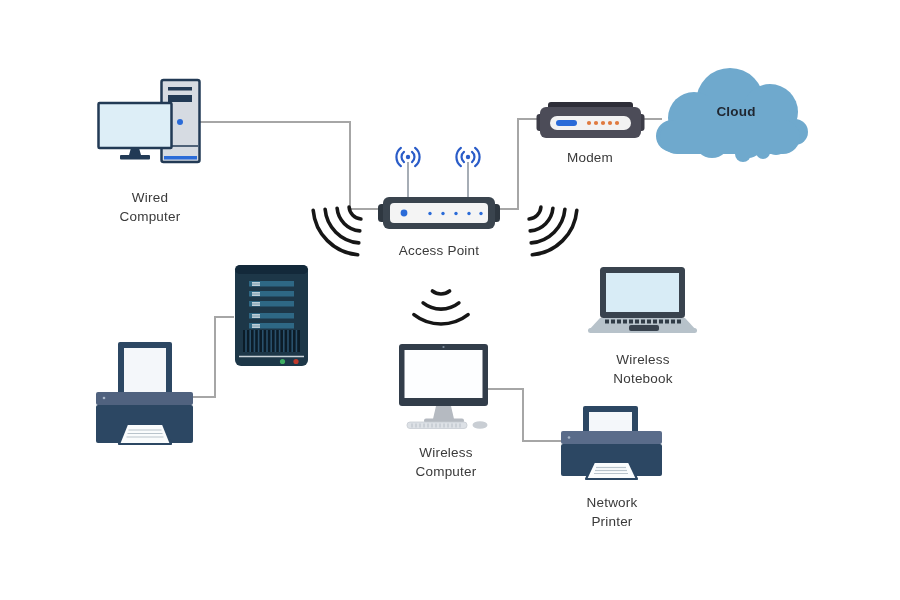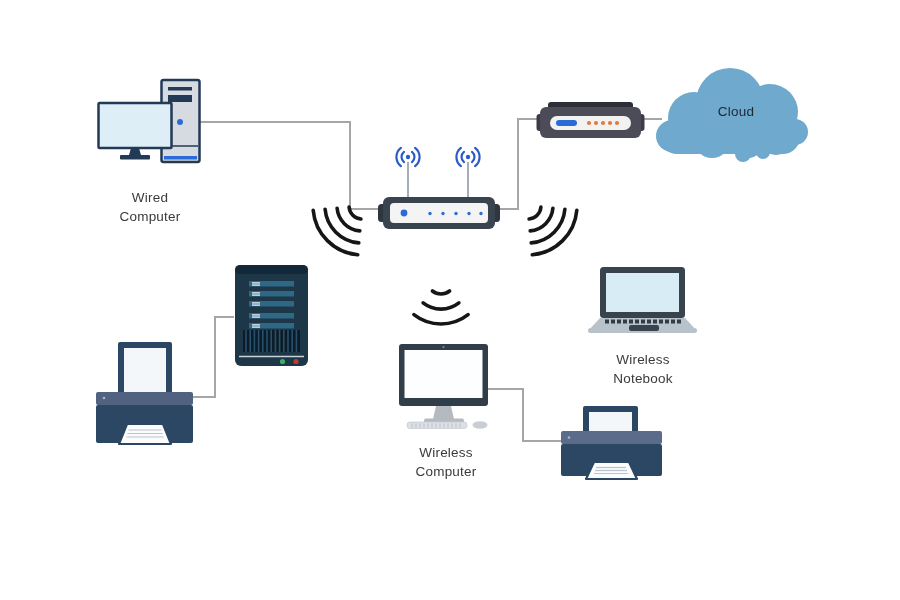--- a/index.html
+++ b/index.html
@@ -1,21 +1,21 @@
 <!DOCTYPE html>
 <html><head>
 <meta charset="utf-8">
 <style>
   html,body{margin:0;padding:0;background:#fff;}
   .canvas{position:relative;width:900px;height:600px;background:#ffffff;overflow:hidden;
           font-family:"Liberation Sans",sans-serif;}
   .canvas svg{position:absolute;display:block;overflow:visible;}
   .label{position:absolute;text-align:center;font-size:13.5px;line-height:19px;color:#3a3a3a;
          white-space:pre-line;letter-spacing:.2px;}
-  .label.bold{font-weight:normal;color:#1f2630;}
+  .label.bold{font-weight:bold;color:#1f2630;}
 </style>
 </head>
 <body>
 
 <div class="canvas">
 
   <svg style="left:0;top:0" width="900" height="600" viewBox="0 0 900 600" fill="none" stroke="#a6a6a6" stroke-width="2">
     <path d="M199 122 H350 V209 H382"></path>
     <path d="M496 209 H518 V119 H539"></path>
     <path d="M640 119 H662"></path>
@@ -230,18 +230,22 @@
   </svg>
 
   <svg style="left:402px;top:276px" width="80" height="52" viewBox="0 0 80 52" fill="none" stroke="#161616" stroke-width="3.6" stroke-linecap="round">
     <path d="M30.4 15 A14 14 0 0 0 47.6 15"></path>
     <path d="M21.1 26.9 A29 29 0 0 0 56.9 26.9"></path>
     <path d="M11.9 38.7 A44 44 0 0 0 66.1 38.7"></path>
   </svg>
 
   <div class="label" style="left:80px;top:188px;width:140px">Wired
 Computer</div>
+  <div class="label" style="left:369px;top:241px;width:140px">Access Point</div>
+  <div class="label" style="left:530px;top:148px;width:120px">Modem</div>
   <div class="label bold" style="left:676px;top:102px;width:120px">Cloud</div>
   <div class="label" style="left:583px;top:350px;width:120px">Wireless
 Notebook</div>
   <div class="label" style="left:386px;top:443px;width:120px">Wireless
 Computer</div>
+  <div class="label" style="left:552px;top:493px;width:120px">Network
+Printer</div>
 </div>
 
 </body></html>

